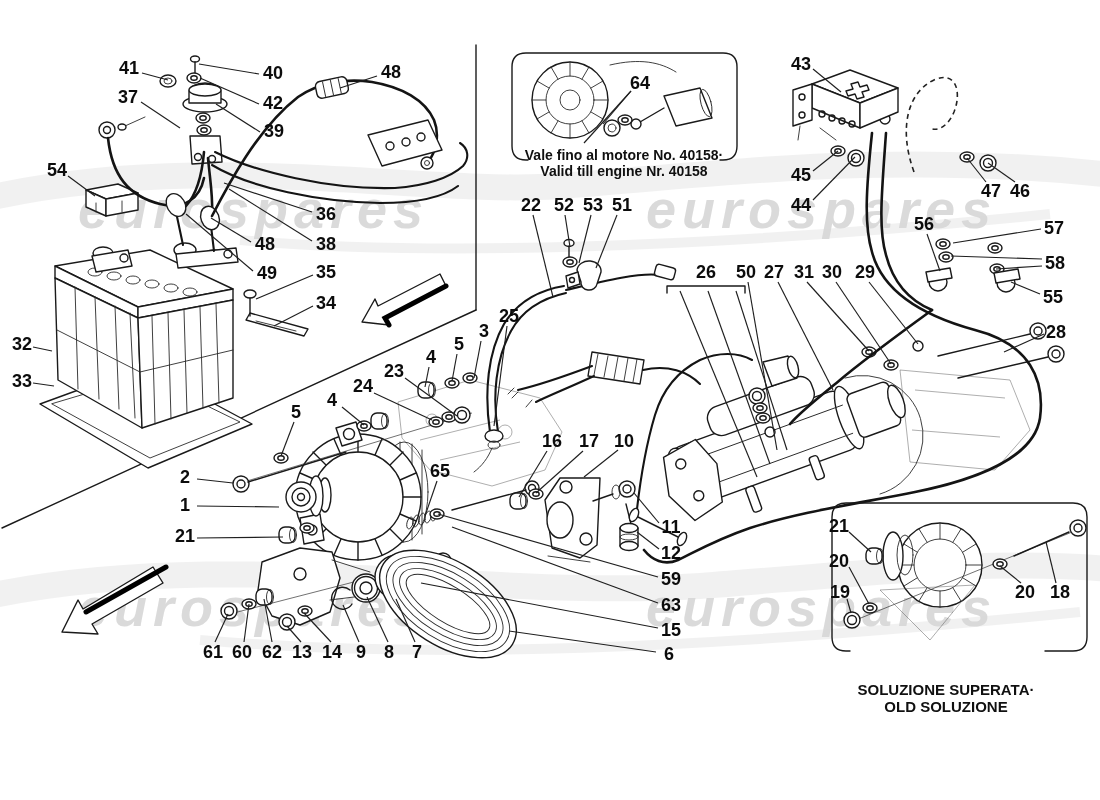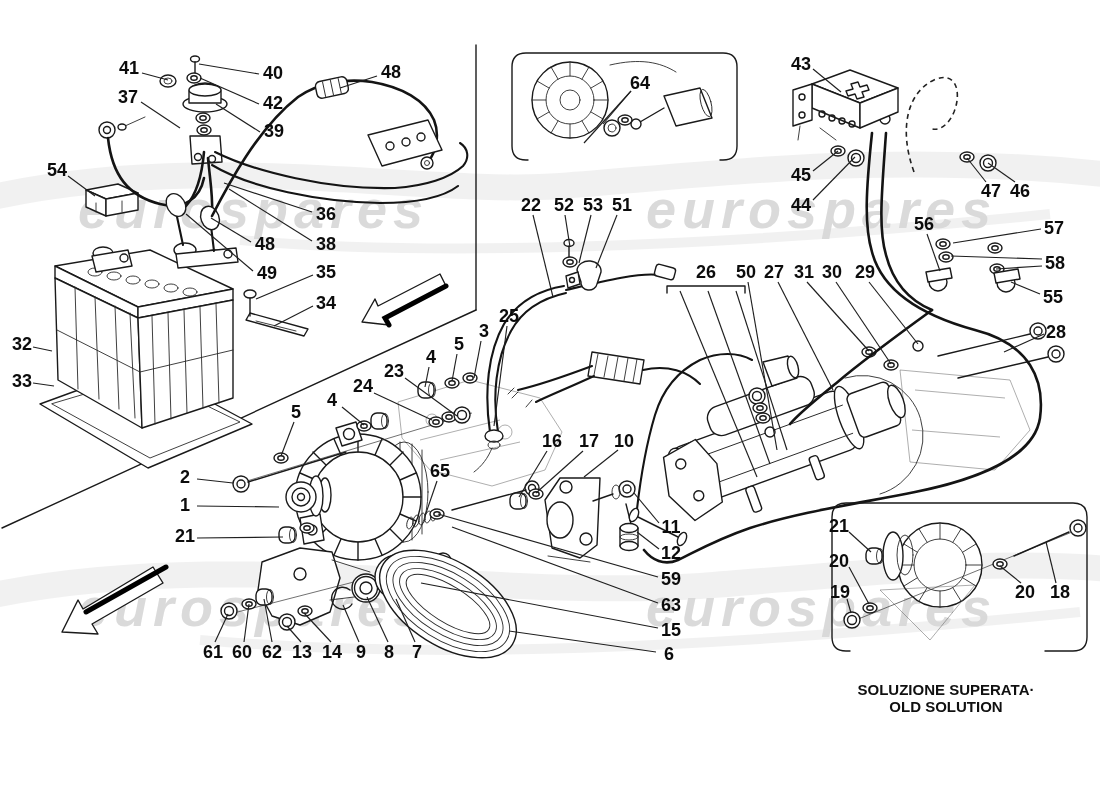--- a/index.html
+++ b/index.html
@@ -568,18 +568,22 @@
         <text x="389" y="658">8</text>
         <text x="417" y="658">7</text>
         <text x="839" y="532">21</text>
         <text x="839" y="567">20</text>
         <text x="840" y="598">19</text>
         <text x="1025" y="598">20</text>
         <text x="1060" y="598">18</text>
       </g>
 </svg>
 
+<div class="caption cap1">
+  <div>Vale fino al motore No. 40158·</div>
+  <div>Valid till engine Nr. 40158</div>
+</div>
 <div class="caption cap2">
   <div>SOLUZIONE SUPERATA·</div>
-  <div>OLD SOLUTION</div>
+  <div>OLD SOLUZIONE</div>
 </div>
 
 </div>
 
 </body></html>

